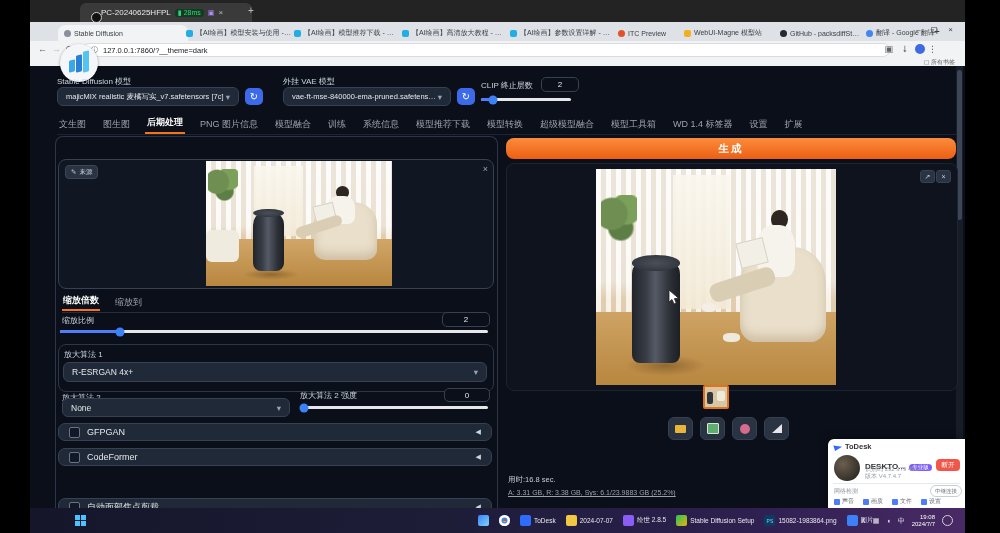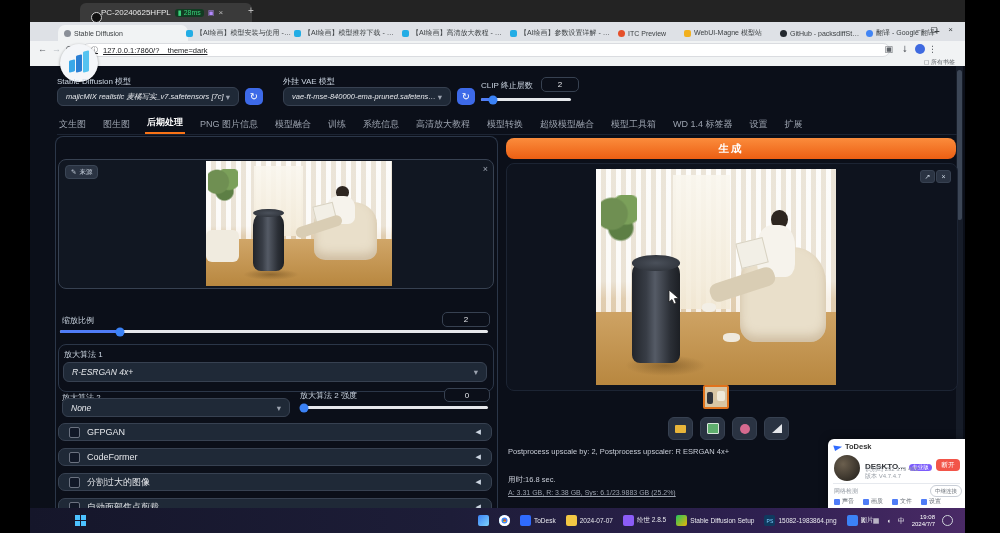--- a/index.html
+++ b/index.html
@@ -10,27 +10,27 @@
   .td-titlebar{background:#232323;color:#ddd;}
   .td-tab{background:#3a3a3a;border-radius:6px 6px 0 0;color:#e8e8e8;font-size:8px;display:flex;align-items:center;gap:4px;padding:0 6px;}
   .ms-badge{background:#123b22;color:#39d27a;border-radius:3px;font-size:7px;padding:0 3px;display:flex;align-items:center;gap:2px;}
   
   .tabstrip{background:#dee1e6;}
   .btab{border-radius:7px 7px 0 0;font-size:7px;color:#3c4043;display:flex;align-items:center;gap:3px;padding:0 6px;overflow:hidden;white-space:nowrap;}
   .btab .t{overflow:hidden;text-overflow:ellipsis;white-space:nowrap;}
   .btab.active{background:#f1f3f4;}
   .favicon{width:7px;height:7px;border-radius:2px;flex:0 0 auto;}
   .toolbar{background:#f1f3f4;}
-  .omnibox{background:#ffffff;border-radius:8px;color:#202124;font-size:7.5px;display:flex;align-items:center;padding:0 8px;gap:5px;border:1px solid #dadce0;text-decoration:underline;}
+  .omnibox{background:#ffffff;border-radius:8px;color:#202124;font-size:7.5px;display:flex;align-items:center;padding:0 8px;gap:5px;border:1px solid #dadce0;}
   .navic{color:#5f6368;font-size:9px;}
   .bookbar{background:#f1f3f4;border-bottom:1px solid #dadce0;}
   
   .page{background:#0b0f19;}
   .lab{color:#cbd5e1;font-size:8px;}
-  .dd{background:#1f2937;border:1px solid #374151;border-radius:6px;color:#e5e7eb;font-size:8.5px;display:flex;align-items:center;justify-content:space-between;padding:0 8px;box-sizing:border-box;font-style:italic;}
+  .dd{background:#1f2937;border:1px solid #374151;border-radius:6px;color:#e5e7eb;font-size:8.5px;display:flex;align-items:center;justify-content:space-between;padding:0 8px;box-sizing:border-box;}
   .refbtn{background:#3d6ae8;border-radius:5px;color:#fff;font-size:10px;display:flex;align-items:center;justify-content:center;}
   .valpill{background:#0b0f19;border:1px solid #374151;border-radius:5px;color:#e5e7eb;font-size:8px;display:flex;align-items:center;justify-content:center;}
   .slider{background:#e5e7eb;border-radius:2px;height:3px;}
   .slider .fill{position:absolute;left:0;top:0;height:100%;background:#4f7cf7;border-radius:2px;}
   .slider .knob{position:absolute;top:50%;transform:translate(-50%,-50%);width:9px;height:9px;border-radius:50%;background:#3b82f6;}
   .maintab{color:#9ca3af;font-size:9px;padding:3px 2px;white-space:nowrap;}
   .maintab.active{color:#fff;font-weight:bold;border-bottom:2px solid #f97316;}
   .subtab{color:#9ca3af;font-size:9px;padding:2px 1px;white-space:nowrap;}
   .subtab.active{color:#fff;font-weight:bold;border-bottom:2px solid #f97316;}
   .panelborder{border:1px solid #2b3648;border-radius:8px;}
@@ -186,21 +186,21 @@
   </div>
 
   <div class="abs" style="left:57px;top:114px;width:900px;height:20px;display:flex;gap:13px;align-items:flex-end;border-bottom:1px solid #1c2433;">
     <span class="maintab">文生图</span>
     <span class="maintab">图生图</span>
     <span class="maintab active">后期处理</span>
     <span class="maintab">PNG 图片信息</span>
     <span class="maintab">模型融合</span>
     <span class="maintab">训练</span>
     <span class="maintab">系统信息</span>
-    <span class="maintab">高清放大教程</span>
+    <span class="maintab">模型推荐下载</span>
     <span class="maintab">模型转换</span>
     <span class="maintab">超级模型融合</span>
     <span class="maintab">模型工具箱</span>
     <span class="maintab">WD 1.4 标签器</span>
     <span class="maintab">设置</span>
     <span class="maintab">扩展</span>
   </div>
 
   <div class="abs panelborder" style="left:55px;top:136px;width:441px;height:372px;border-radius:8px 8px 0 0;border-bottom:none;"></div>
 
@@ -222,20 +222,24 @@
       <div class="sc-head" style="left:70%;top:20%;width:7%;height:10%;"></div>
       <div class="sc-torso" style="left:65%;top:28%;width:15%;height:22%;"></div>
       <div class="sc-mag" style="left:58%;top:34%;width:10%;height:12%;"></div>
       <div class="sc-legs" style="left:48%;top:48%;width:26%;height:9%;"></div>
       <div class="sc-shadow" style="left:20%;top:86%;width:30%;height:9%;"></div>
       <div class="sc-cyl" style="left:25%;top:40%;width:17%;height:48%;"></div>
       <div class="sc-cyltop" style="left:25%;top:38%;width:17%;height:7%;"></div>
     </div>
   </div>
 
+  <div class="abs" style="left:62px;top:292px;display:flex;gap:14px;align-items:flex-end;width:425px;border-bottom:1px solid #242e40;padding-bottom:1px;">
+    <span class="subtab active">缩放倍数</span>
+    <span class="subtab">缩放到</span>
+  </div>
 
   <span class="abs lab" style="left:62px;top:315px;">缩放比例</span>
   <div class="abs valpill" style="left:442px;top:312px;width:46px;height:13px;">2</div>
   <div class="abs slider" style="left:60px;top:330px;width:428px;">
     <div class="fill" style="width:14%;"></div>
       <div class="knob" style="left:14%;"></div>
   </div>
 
   <div class="abs panelborder" style="left:58px;top:344px;width:434px;height:46px;"></div>
   <span class="abs lab" style="left:64px;top:349px;">放大算法 1</span>
@@ -257,25 +261,20 @@
   </div>
 
   <div class="abs acc" style="left:58px;top:448px;width:434px;height:18px;">
     <span class="cb"></span>
     <span class="al">CodeFormer</span>
     <span class="ar">◀</span>
   </div>
   <div class="abs acc" style="left:58px;top:423px;width:434px;height:18px;">
     <span class="cb"></span>
     <span class="al">GFPGAN</span>
-    <span class="ar">◀</span>
-  </div>
-  <div class="abs acc" style="left:58px;top:473px;width:434px;height:18px;">
-    <span class="cb"></span>
-    <span class="al">分割过大的图像</span>
     <span class="ar">◀</span>
   </div>
   <div class="abs acc" style="left:58px;top:498px;width:434px;height:18px;">
     <span class="cb"></span>
     <span class="al">自动面部焦点剪裁</span>
     <span class="ar">◀</span>
   </div>
 
   <div class="abs genbtn" style="left:506px;top:138px;width:450px;height:21px;">生成</div>
 
@@ -318,21 +317,20 @@
       <span style="width:10px;height:9px;background:#5fae6e;border:1px solid #d7e6da;border-radius:1px;display:block;"></span>
     </div>
     <div class="galbtn" style="width:23px;height:21px;">
       <span style="width:10px;height:10px;background:#d66a8f;border-radius:50%;display:block;"></span>
     </div>
     <div class="galbtn" style="width:23px;height:21px;">
       <span style="width:0;height:0;border-left:10px solid transparent;border-bottom:9px solid #e5e7eb;display:block;"></span>
     </div>
   </div>
 
-  <div class="abs inf" style="left:508px;top:447px;width:360px;">Postprocess upscale by: 2, Postprocess upscaler: R ESRGAN 4x+</div>
   <div class="abs inf" style="left:508px;top:475px;">用时:16.8 sec.</div>
   <div class="abs mem" style="left:508px;top:489px;">A: 3.31 GB, R: 3.38 GB, Sys: 6.1/23.9883 GB (25.2%)</div>
 
   <div class="abs" style="left:903px;top:442px;width:20px;height:20px;border-radius:50%;background:#2f6bff;box-shadow:0 1px 3px rgba(0,0,0,.5);"></div>
 
   <div class="abs tdp" style="left:828px;top:439px;width:137px;height:69px;">
     <div class="hd abs" style="left:6px;top:3px;">
       <span style="width:0;height:0;border-top:4px solid transparent;border-bottom:2px solid transparent;border-left:8px solid #2f6bff;display:inline-block;transform:rotate(-18deg);"></span>
       <span>ToDesk</span>
     </div>

